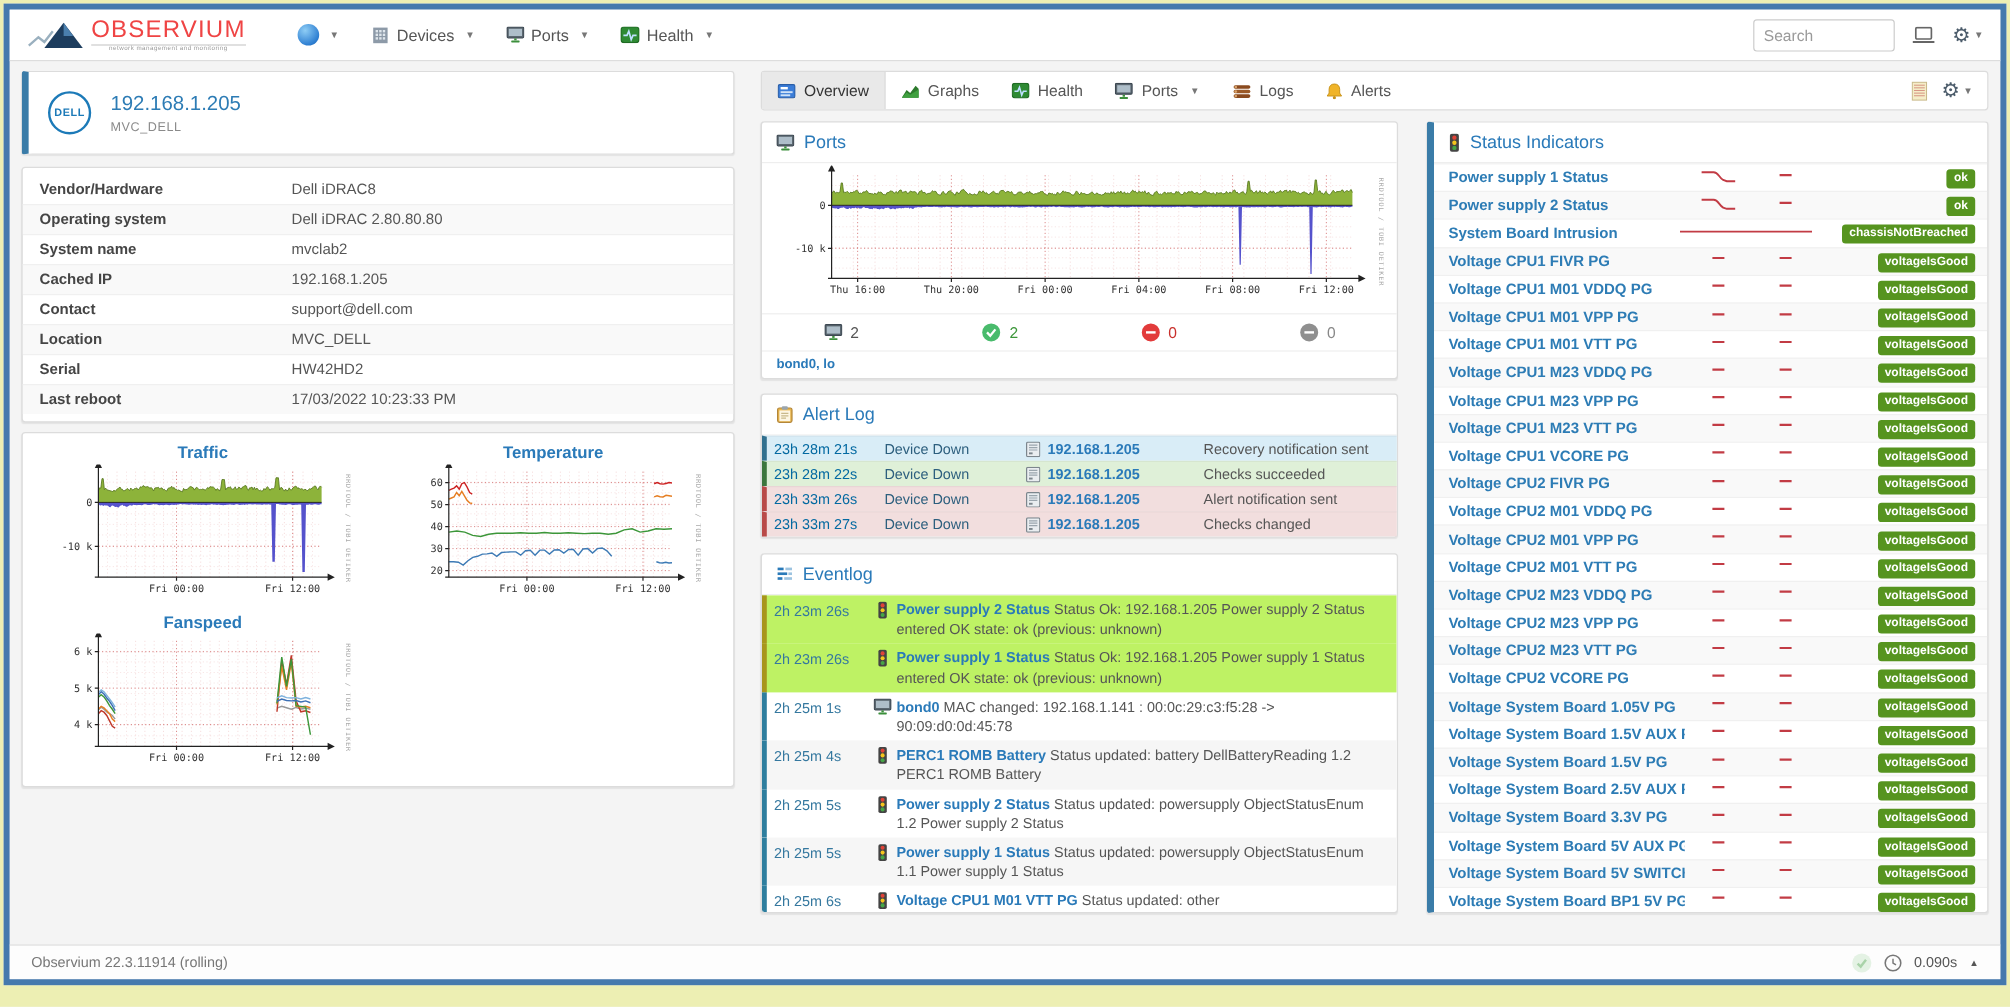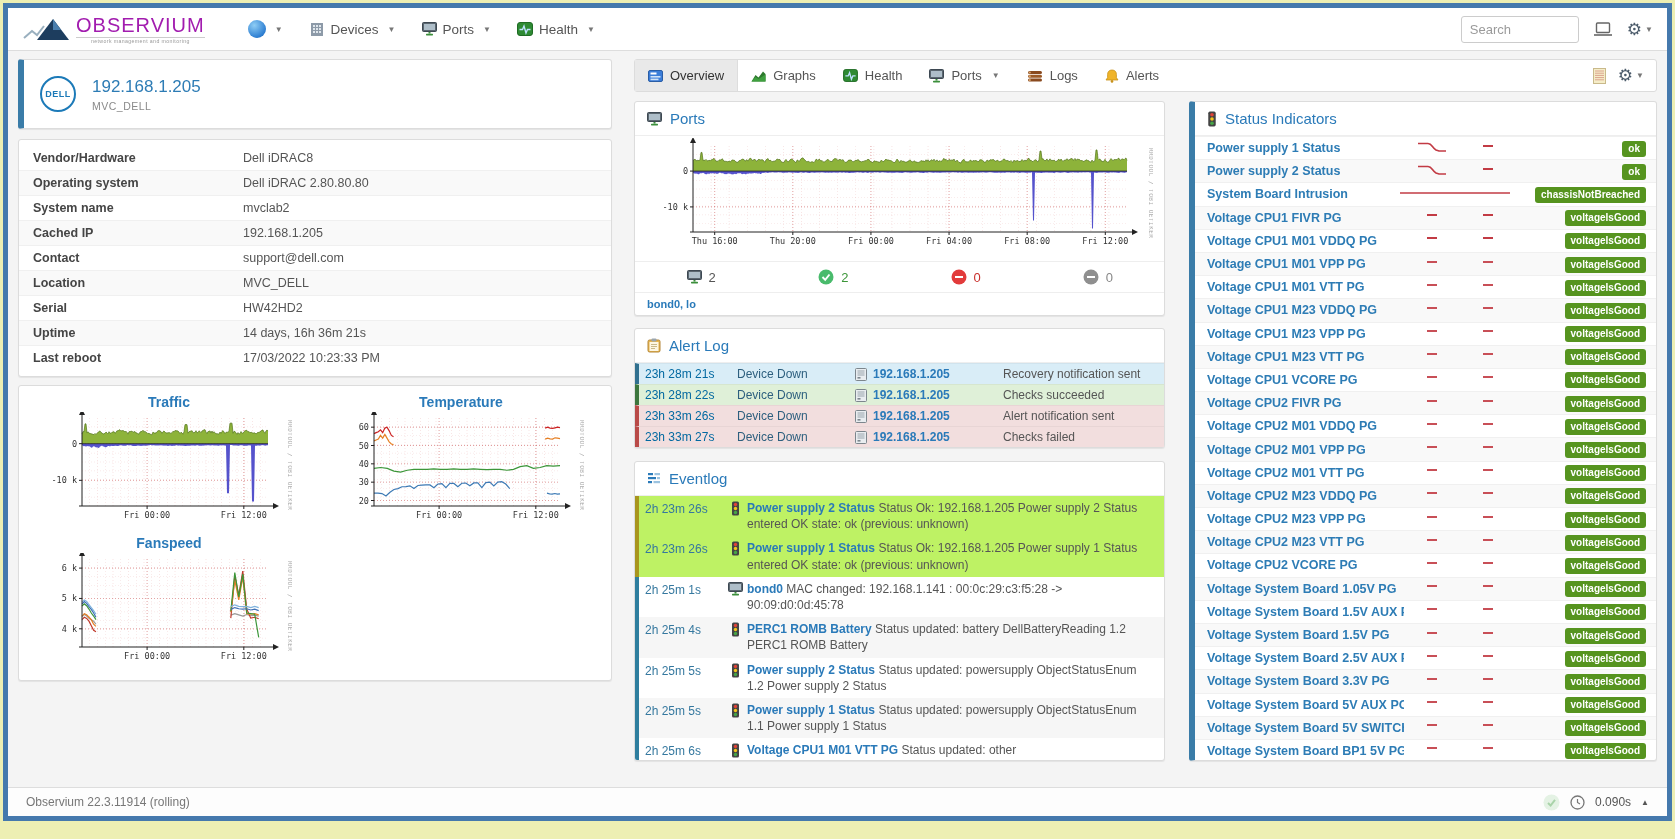--- a/index.html
+++ b/index.html
@@ -9,21 +9,21 @@
     padding:3px 3px 13px 3px;
     font-family:"Liberation Sans", sans-serif;
     font-size:13px; color:#555;
   }
   .frame { height:818px; border:5px solid #4579ad; background:#f4f4f4; display:flex; flex-direction:column; overflow:hidden; }
 
   
   .navbar { height:43px; background:#fff; border-bottom:1px solid #ddd; display:flex; align-items:center; padding:0 14px; flex:none; }
   .brand { display:flex; align-items:flex-end; gap:2px; margin-right:30px; }
   .brand-text { line-height:1; }
-  .brand-name { font-size:20px; color:#a21caf; letter-spacing:1px; font-weight:400; }
+  .brand-name { font-size:20px; color:#ef4444; letter-spacing:1px; font-weight:400; }
   .brand-tag { font-size:5.2px; color:#999; letter-spacing:.4px; border-top:1px solid #ccc; margin-top:2px; padding-top:1px; text-align:center;}
   .globe { width:18px; height:18px; border-radius:50%; background:radial-gradient(circle at 35% 30%, #8ecdf5, #2e7fd2 70%, #1b5ea8); }
   .caret { font-size:8px; color:#777; margin-left:3px; }
   .menu { display:flex; align-items:center; gap:6px; padding:0 13px; height:43px; color:#555; font-size:13.5px; cursor:pointer; }
   .nav-right { margin-left:auto; display:flex; align-items:center; gap:14px; }
   .search { width:118px; height:27px; border:1px solid #ccc; border-radius:3px; padding:0 8px; font-size:13px; color:#3b82f6; font-family:"Liberation Sans",sans-serif;}
   .search::placeholder { color:#9a9a9a; }
   .gear { font-size:17px; color:#4c5c6b; line-height:1; }
 
   
@@ -212,24 +212,20 @@
             <div class="prop-label">Contact</div>
             <div class="prop-value">support@dell.com</div>
           </div>
           <div class="prop-row">
             <div class="prop-label">Location</div>
             <div class="prop-value">MVC_DELL</div>
           </div>
           <div class="prop-row">
             <div class="prop-label">Serial</div>
             <div class="prop-value">HW42HD2</div>
-          </div>
-          <div class="prop-row">
-            <div class="prop-label">Uptime</div>
-            <div class="prop-value">14 days, 16h 36m 21s</div>
           </div>
           <div class="prop-row">
             <div class="prop-label">Last reboot</div>
             <div class="prop-value">17/03/2022 10:23:33 PM</div>
           </div>
         </div>
 
       <div class="card graphs-card">
         <div class="graphs-grid">
           <div class="minigraph">
@@ -667,21 +663,21 @@
                   <span class="al-age">23h 33m 27s</span>
                   <span class="al-event">Device Down</span>
                   <span class="al-dev">
                     <svg width="12" height="13" viewBox="0 0 12 13">
                       <rect x="0.5" y="0.5" width="11" height="12" rx="1" fill="#e9edf0" stroke="#7c868d"></rect>
                       <path d="M2.5 3 h7 M2.5 5 h7 M2.5 7 h7" stroke="#9aa5ad" stroke-width="1"></path>
                       <rect x="2.5" y="9" width="3" height="1.6" fill="#7c868d"></rect>
                     </svg>
                     <span>192.168.1.205</span>
                   </span>
-                  <span class="al-msg">Checks failed</span>
+                  <span class="al-msg">Checks changed</span>
                 </div>
               </div>
           </div>
 
           <div class="card event-card">
             <div class="card-title">
               <svg width="14" height="13" viewBox="0 0 14 13">
                 <rect x="1" y="1" width="5" height="2.2" fill="#2a7ab9"></rect>
                   <rect x="7.5" y="1" width="5.5" height="2.2" fill="#9cc3e0"></rect>
                 <rect x="1" y="5" width="8" height="2.2" fill="#2a7ab9"></rect>

